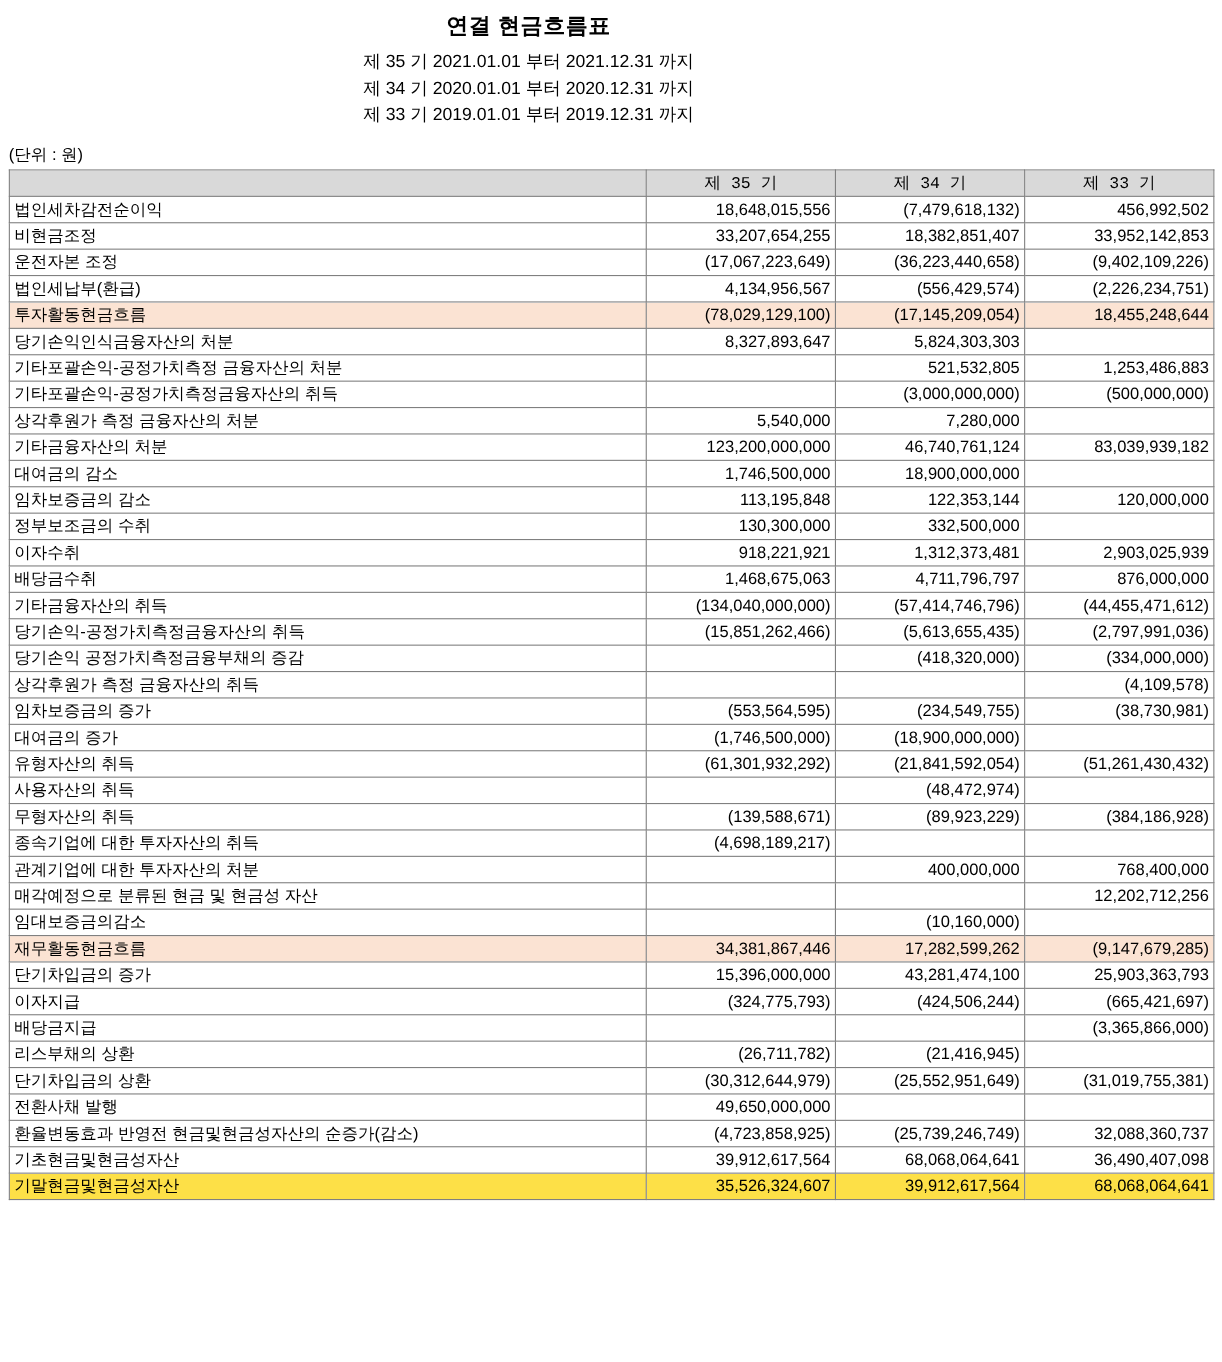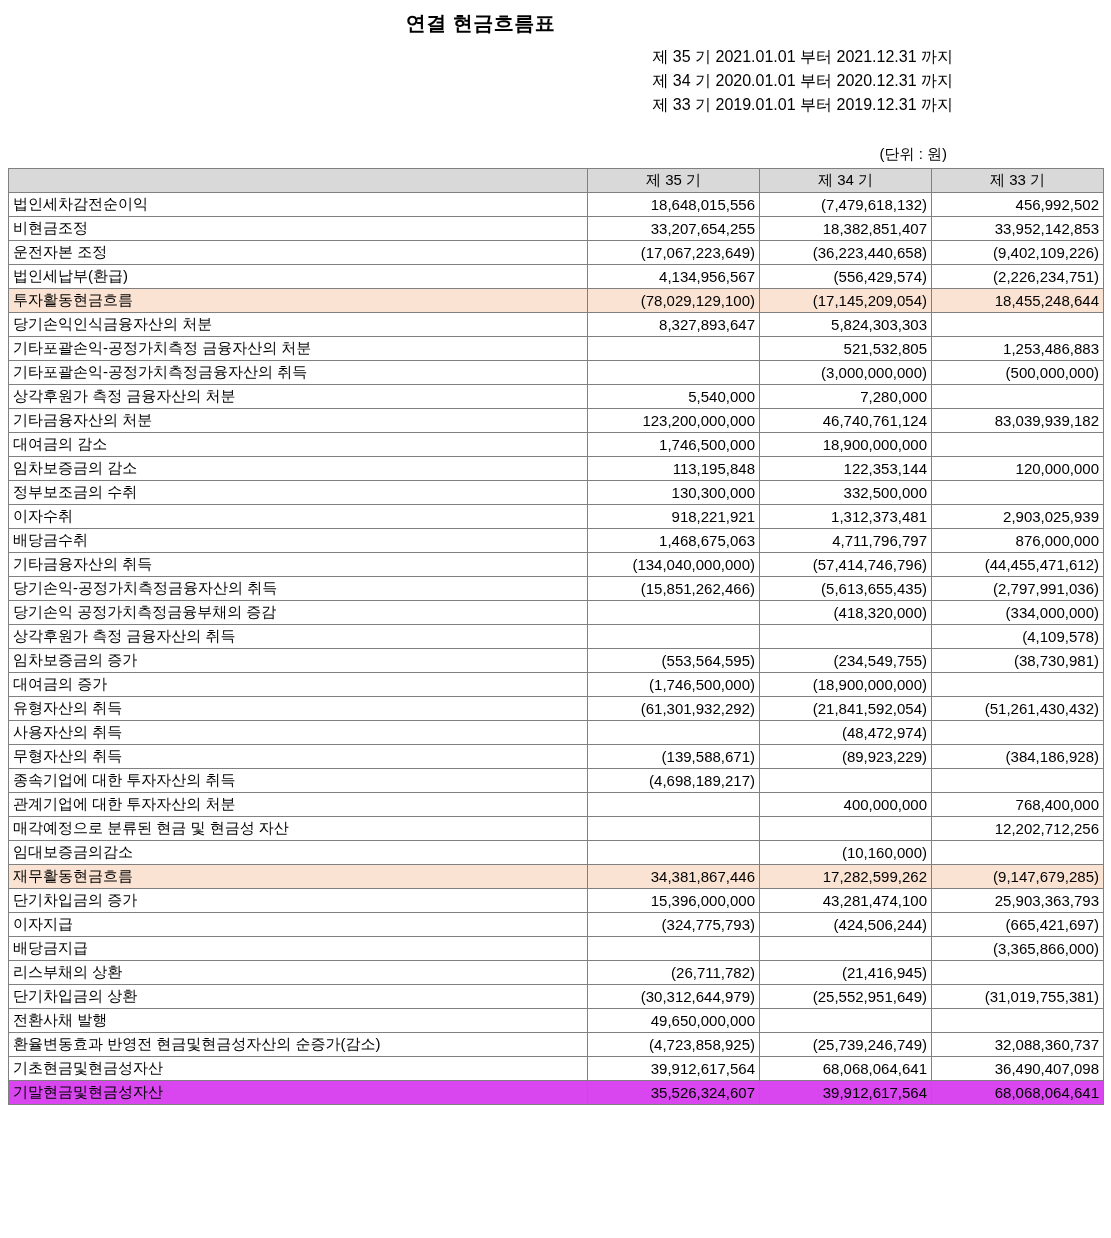--- a/index.html
+++ b/index.html
@@ -18,29 +18,28 @@
     padding: 6px 8px 4px 8px;
   }
   .doc-title {
     text-align: center;
     font-size: 20px;
     font-weight: bold;
     letter-spacing: 0.5px;
     margin: 4px 0 8px 0;
   }
   .period-line {
-    text-align: right;
+    text-align: center;
     font-size: 16px;
     line-height: 24px;
     color: #000;
   }
   .unit-line {
-    text-align: right;
     font-size: 15px;
-    margin: 28px 6px 4px 0;
+    margin: 14px 6px 4px 0;
   }
   table.cf {
     border-collapse: collapse;
     width: 1095px;
     table-layout: fixed;
     font-size: 15px;
   }
   table.cf col.c-label { width: 579px; }
   table.cf col.c-val   { width: 172px; }
   table.cf th, table.cf td {
@@ -49,32 +48,33 @@
     height: 24px;
     box-sizing: border-box;
     overflow: hidden;
     white-space: nowrap;
   }
   table.cf thead th {
     background: #d9d9d9;
     text-align: center;
     font-weight: normal;
     font-size: 15px;
+    font-family: Liberation Mono, monospace;
   }
   td.label {
     text-align: left;
   }
   td.num {
     text-align: right;
   }
   tr.section td {
     background: #fbe3d3;
   }
   tr.total td {
-    background: #d946ef;
+    background: #fde047;
   }
   .ind-0 { padding-left: 4px; }
   .ind-1 { padding-left: 22px; }
 </style>
 </head>
 <body>
 
 <div class="page">
 
   <div class="doc-title">연결 현금흐름표</div>

